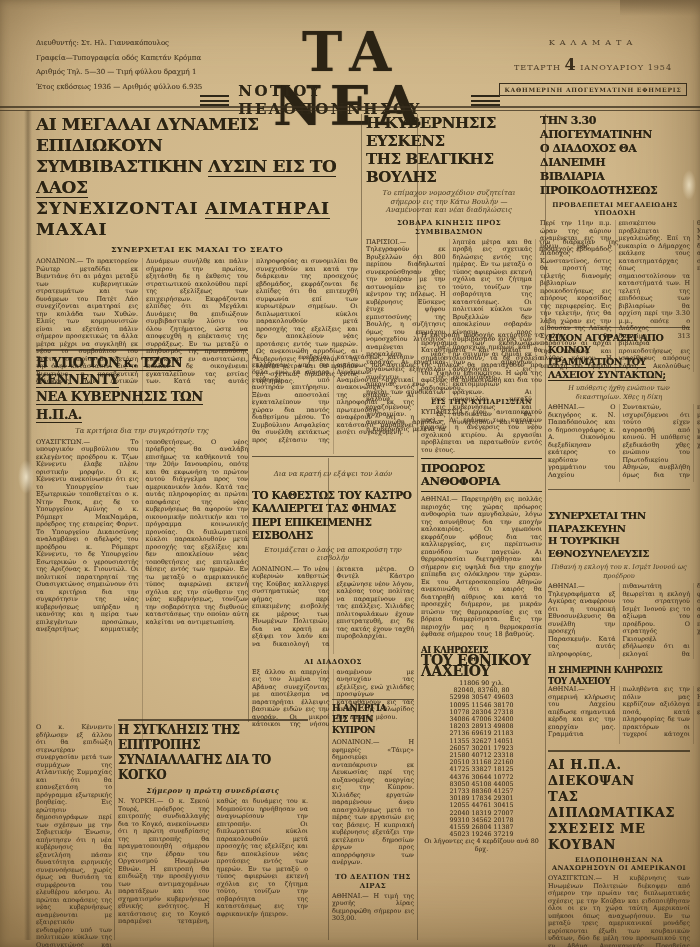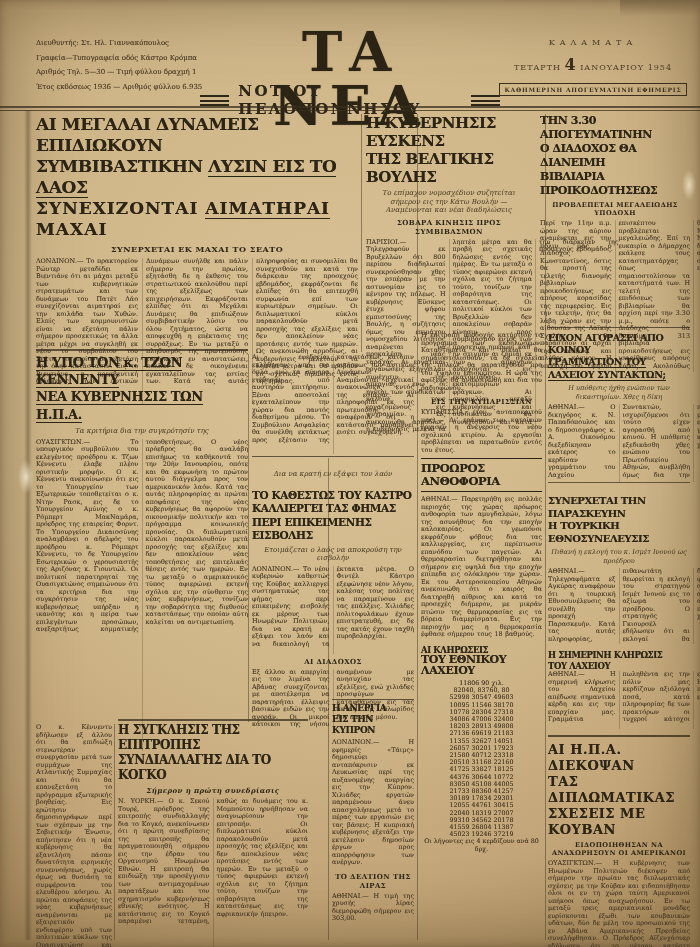--- a/index.html
+++ b/index.html
@@ -48,21 +48,21 @@
 
 <div class="page">
 
   <div class="abs fold"></div>
   <div class="abs blotch1"></div>
   <div class="abs blotch2"></div>
   <div class="abs tear"></div>
 
   <div class="abs" style="left:36px;top:36px;width:205px;">
     <div class="pub">Διευθυντής: Στ. Ηλ. Γιαννακόπουλος</div>
-    <div class="pub">Γραφεία—Τυπογραφεία οδός Κάστρο Κρόμπα</div>
+    <div class="pub">Γραφεία—Τυπογραφεία οδός Καπετάν Κρόμπα</div>
     <div class="pub">Αριθμός Τηλ. 5—30 — Τιμή φύλλου δραχμή 1</div>
     <div class="pub">Έτος εκδόσεως 1936 — Αριθμός φύλλου 6.935</div>
   </div>
 
   <div class="abs nameplate" style="left:222px;top:25px;width:256px;">ΤΑ ΝΕΑ</div>
   <div class="abs subrow" style="left:200px;top:82px;width:300px;">
     <span class="tbar"></span>
     <span class="subtitle">ΝΟΤΙΟΥ ΠΕΛΟΠΟΝΝΗΣΟΥ</span>
     <span class="tbar"></span>
   </div>
@@ -156,21 +156,21 @@
     <div class="bt">ΑΘΗΝΑΙ.— Η τιμή της χρυσής λίρας διεμορφώθη σήμερον εις 303,00.</div>
   </section>
 
   <section class="abs" style="left:421px;top:332px;width:121px;height:608px;">
     <div class="bt">Η επιτροπή υποδοχής κατήρτισε το πρόγραμμα των εκδηλώσεων. Καταστήματα και οικίαι θα σημαιοστολισθούν, τα δε σχολεία της πόλεως θα παραταχθούν προ του Υψηλού επισκέπτου. Η ώρα της αφίξεως θα ανακοινωθή και δια του ραδιοφώνου.</div>
     <div class="xhead" style="margin-top:5px;">ΕΙΣ ΤΗΝ ΚΥΠΑΡΙΣΣΙΑΝ</div>
     <div class="bt">ΚΥΠΑΡΙΣΣΙΑ (του ανταποκριτού μας).— Δι' εράνων των κατοίκων ήρχισεν η ανέγερσις του νέου σχολικού κτιρίου. Αι εργασίαι προβλέπεται να περατωθούν εντός του έτους.</div>
     <div class="hl boxhead" style="font-size:11.5px;line-height:13px;">ΠΡΟΩΡΟΣ ΑΝΘΟΦΟΡΙΑ</div>
     <div class="bt">ΑΘΗΝΑΙ.— Παρετηρήθη εις πολλάς περιοχάς της χώρας πρόωρος ανθοφορία των αμυγδαλεών, λόγω της ασυνήθους δια την εποχήν καλοκαιρίας. Οι γεωπόνοι εκφράζουν φόβους δια τας καλλιεργείας, εις περίπτωσιν επανόδου των παγετών. Αι θερμοκρασίαι διετηρήθησαν και σήμερον εις υψηλά δια την εποχήν επίπεδα εις ολόκληρον την χώραν. Εκ του Αστεροσκοπείου Αθηνών ανεκοινώθη ότι ο καιρός θα διατηρηθή αίθριος και κατά το προσεχές διήμερον, με μικράν πτώσιν της θερμοκρασίας εις τα βόρεια διαμερίσματα. Εις την περιοχήν μας η θερμοκρασία έφθασε σήμερον τους 18 βαθμούς.</div>
     <div class="hl" style="font-size:8.5px;line-height:10.5px;margin-top:6px;">ΑΙ ΚΛΗΡΩΣΕΙΣ</div>
-    <div class="hl" style="font-size:11px;line-height:10.5px;">ΤΟΥ ΕΘΝΙΚΟΥ ΛΑΧΕΙΟΥ</div>
+    <div class="hl" style="font-size:14px;line-height:10.5px;">ΤΟΥ ΕΘΝΙΚΟΥ ΛΑΧΕΙΟΥ</div>
     <div class="nums" style="margin-top:3px;">11806 90 χιλ.
 82040, 83760, 80
 52998 30547 49603
 10095 11546 38170
 10778 28304 27318
 34086 47006 32400
 18203 28913 49808
 27136 69619 21183
 11355 32627 14051
 26057 30201 17923
@@ -192,21 +192,21 @@
   <div class="abs hrule" style="left:548px;top:327px;width:142px;height:1px;"></div>
   <section class="abs" style="left:548px;top:332px;width:142px;height:608px;">
 
     <div>
       <div class="hl" style="font-size:9.5px;line-height:12px;">ΕΙΧΟΝ ΑΓΟΡΑΣΕΙ ΑΠΟ ΚΟΙΝΟΥ</div>
       <div class="hl" style="font-size:9.5px;line-height:12.5px;"><span class="u">ΓΡΑΜΜΑΤΙΟΝ ΤΟΥ ΛΑΧΕΙΟΥ ΣΥΝΤΑΚΤΩΝ;</span></div>
       <div class="deck" style="font-size:6.6px;">Η υπόθεσις ήχθη ενώπιον των δικαστηρίων. Χθες η δίκη</div>
       <div class="bt c2" style="height:78px;">ΑΘΗΝΑΙ.— Ο δικηγόρος κ. Ν. Παπαδόπουλος και ο δημοσιογράφος κ. Α. Οικονόμου διεξεδίκησαν εκάτερος το κερδίσαν γραμμάτιον του Λαχείου Συντακτών, ισχυριζόμενοι ότι τούτο είχεν αγορασθή από κοινού. Η υπόθεσις εξεδικάσθη χθες ενώπιον του Πρωτοδικείου Αθηνών, ανεβλήθη όμως δια την προσαγωγήν νέων μαρτύρων. Το επίμαχον γραμμάτιον κερδίζει 150 χιλιάδας δραχμών.</div>
     </div>
 
-    <div style="border-top:1px solid rgba(58,47,29,.7);padding-top:12px;">
+    <div style="margin-top:7px;border-top:1px solid rgba(58,47,29,.7);padding-top:20px;">
       <div class="hl" style="font-size:10px;line-height:12.5px;">ΣΥΝΕΡΧΕΤΑΙ ΤΗΝ ΠΑΡΑΣΚΕΥΗΝ</div>
       <div class="hl" style="font-size:10px;line-height:12.5px;">Η ΤΟΥΡΚΙΚΗ ΕΘΝΟΣΥΝΕΛΕΥΣΙΣ</div>
       <div class="deck" style="font-size:6.6px;">Πιθανή η εκλογή του κ. Ισμέτ Ινονού ως προέδρου</div>
       <div class="bt c2" style="height:76px;">ΑΘΗΝΑΙ.— Τηλεγραφήματα εξ Αγκύρας αναφέρουν ότι η τουρκική Εθνοσυνέλευσις θα συνέλθη την προσεχή Παρασκευήν. Κατά τας αυτάς πληροφορίας, πιθανωτάτη θεωρείται η εκλογή του στρατηγού Ισμέτ Ινονού εις το αξίωμα του προέδρου. Ο στρατηγός Γκιουρσέλ εδήλωσεν ότι αι εκλογαί θα διεξαχθούν κατά το φθινόπωρον και ότι ο στρατός θα αποσυρθή ακολούθως εκ της πολιτικής ζωής της χώρας.</div>
     </div>
 
     <div style="margin-top:6px;">
       <div class="hl" style="font-size:8.5px;line-height:10.5px;">Η ΣΗΜΕΡΙΝΗ ΚΛΗΡΩΣΙΣ</div>
       <div class="hl" style="font-size:8.5px;line-height:10.5px;">ΤΟΥ ΛΑΧΕΙΟΥ</div>
       <div class="bt c2" style="height:58px;">ΑΘΗΝΑΙ.— Η σημερινή κλήρωσις του Λαχείου απέδωσε σημαντικά κέρδη και εις την επαρχίαν μας. Γραμμάτια πωληθέντα εις την πόλιν μας κερδίζουν αξιόλογα ποσά, κατά πληροφορίας δε των πρακτόρων οι τυχεροί κάτοχοι είναι βιοπαλαισταί. Η είδησις προεκάλεσε ζωηρόν ενθουσιασμόν.</div>

